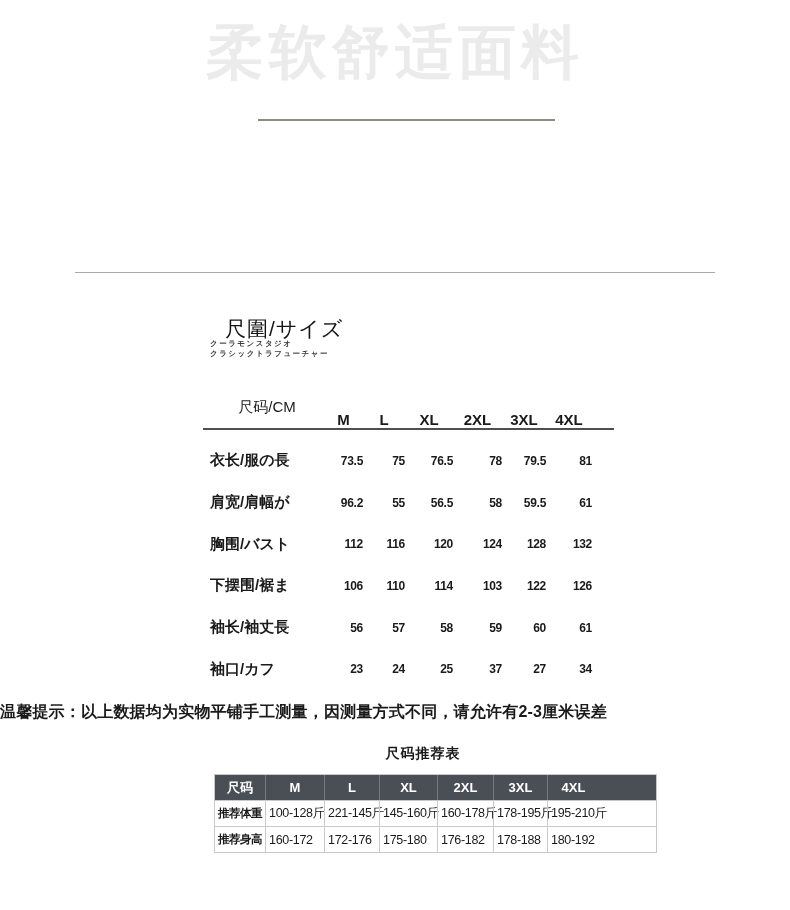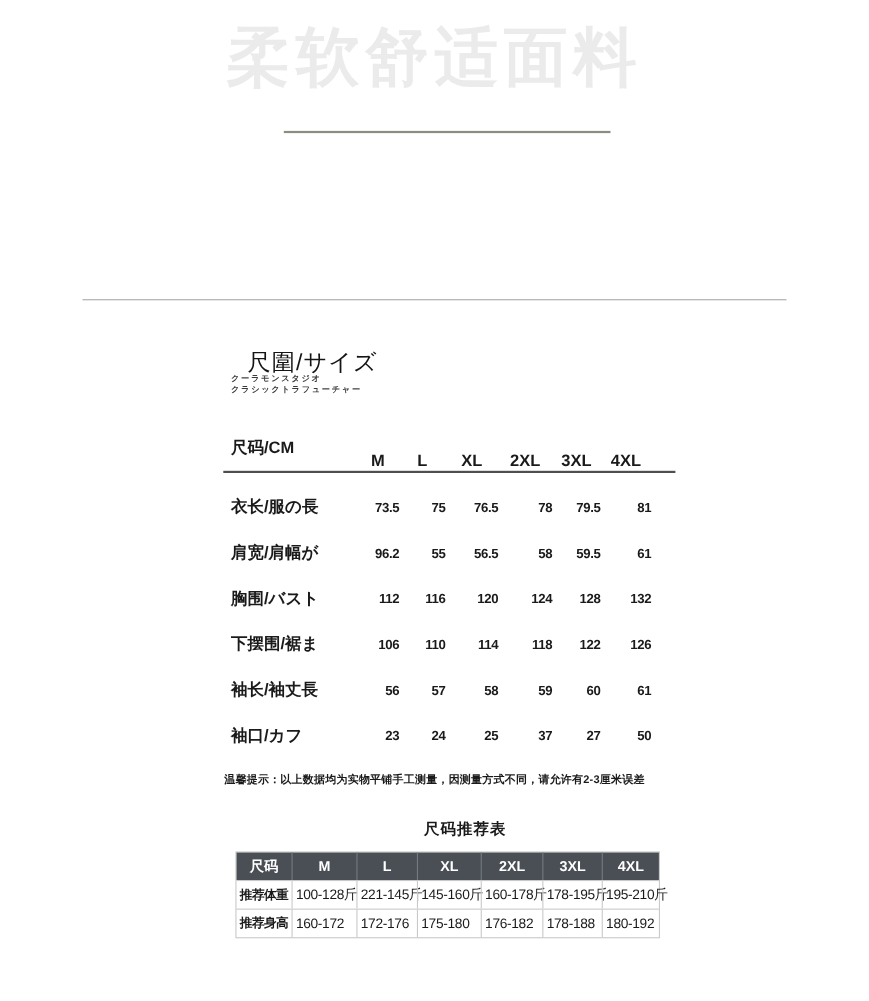--- a/index.html
+++ b/index.html
@@ -37,43 +37,43 @@
   }
   .size-subheading {
     position:absolute; left:210px; top:339px;
     font-size:7.5px; font-weight:700; letter-spacing:1.5px; line-height:9.5px; color:#3a3a3a;
   }
   .size-table-header {
     position:absolute; left:205px; top:396px; width:387px; height:32px;
     display:grid; grid-template-columns:119px 39px 42px 48px 49px 44px 46px;
     align-items:end;
   }
-  .size-corner { font-size:15px; font-weight:700; padding-left:5px; position:relative; top:-11px; white-space:nowrap; }
+  .size-corner { font-size:15px; font-weight:400; padding-left:5px; position:relative; top:-11px; white-space:nowrap;text-align:center; }
   .size-col { text-align:center; font-size:15px; font-weight:700; }
   .size-thick-line {
     position:absolute; left:203px; top:428px; width:411px; height:2px;
     background:var(--thick-line,#4f4f4f);
   }
   .size-table-rows { position:absolute; left:205px; top:440px; width:387px; }
   .size-row {
     height:41.7px; display:grid; grid-template-columns:119px 39px 42px 48px 49px 44px 46px;
     align-items:center;
   }
   .size-row-label { font-size:15px; font-weight:700; padding-left:5px; white-space:nowrap; }
   .size-val { text-align:right; font-size:12px; font-weight:700; letter-spacing:-0.3px; }
   .notice {
-    position:absolute; left:0; top:702px; width:100%; text-align:center;
-    font-size:10px; font-weight:700; letter-spacing:0.2px;
+    position:absolute; left:0; top:702px; width:100%; text-align:left;
+    font-size:16px; font-weight:700; letter-spacing:0.2px;
   }
   .rec-title {
     position:absolute; top:745px; left:0; width:100%; text-align:center;
     font-size:14px; font-weight:700; letter-spacing:1px;margin-left:28px;
   }
   .rec-table {
-    position:absolute; left:214px; top:774px; width:386px;
+    position:absolute; left:214px; top:774px; width:443px;
     border:1px solid var(--table-border,#c9c9c9); background:#ffffff;
   }
   .rec-header {
     display:grid; grid-template-columns:50px 59px 55px 58px 56px 54px 52px;
     height:25px; background:var(--rec-header-bg,#4a4f56); color:#ffffff;
   }
   .rec-hcell {
     display:flex; align-items:center; justify-content:center; height:100%;
     font-size:13px; font-weight:700;
   }
@@ -146,41 +146,41 @@
         <div class="size-val">120</div>
         <div class="size-val">124</div>
         <div class="size-val">128</div>
         <div class="size-val">132</div>
       </div>
       <div class="size-row">
         <div class="size-row-label">下摆围/裾ま</div>
         <div class="size-val">106</div>
         <div class="size-val">110</div>
         <div class="size-val">114</div>
-        <div class="size-val">118</div>
+        <div class="size-val">103</div>
         <div class="size-val">122</div>
         <div class="size-val">126</div>
       </div>
       <div class="size-row">
         <div class="size-row-label">袖长/袖丈長</div>
         <div class="size-val">56</div>
         <div class="size-val">57</div>
         <div class="size-val">58</div>
         <div class="size-val">59</div>
         <div class="size-val">60</div>
         <div class="size-val">61</div>
       </div>
       <div class="size-row">
         <div class="size-row-label">袖口/カフ</div>
         <div class="size-val">23</div>
         <div class="size-val">24</div>
         <div class="size-val">25</div>
         <div class="size-val">37</div>
         <div class="size-val">27</div>
-        <div class="size-val">50</div>
+        <div class="size-val">34</div>
       </div>
     </div>
 
   <div class="notice">温馨提示：以上数据均为实物平铺手工测量，因测量方式不同，请允许有2-3厘米误差</div>
 
   <div class="rec-title">尺码推荐表</div>
 
   <div class="rec-table">
     <div class="rec-header">
         <div class="rec-hcell">尺码</div>

